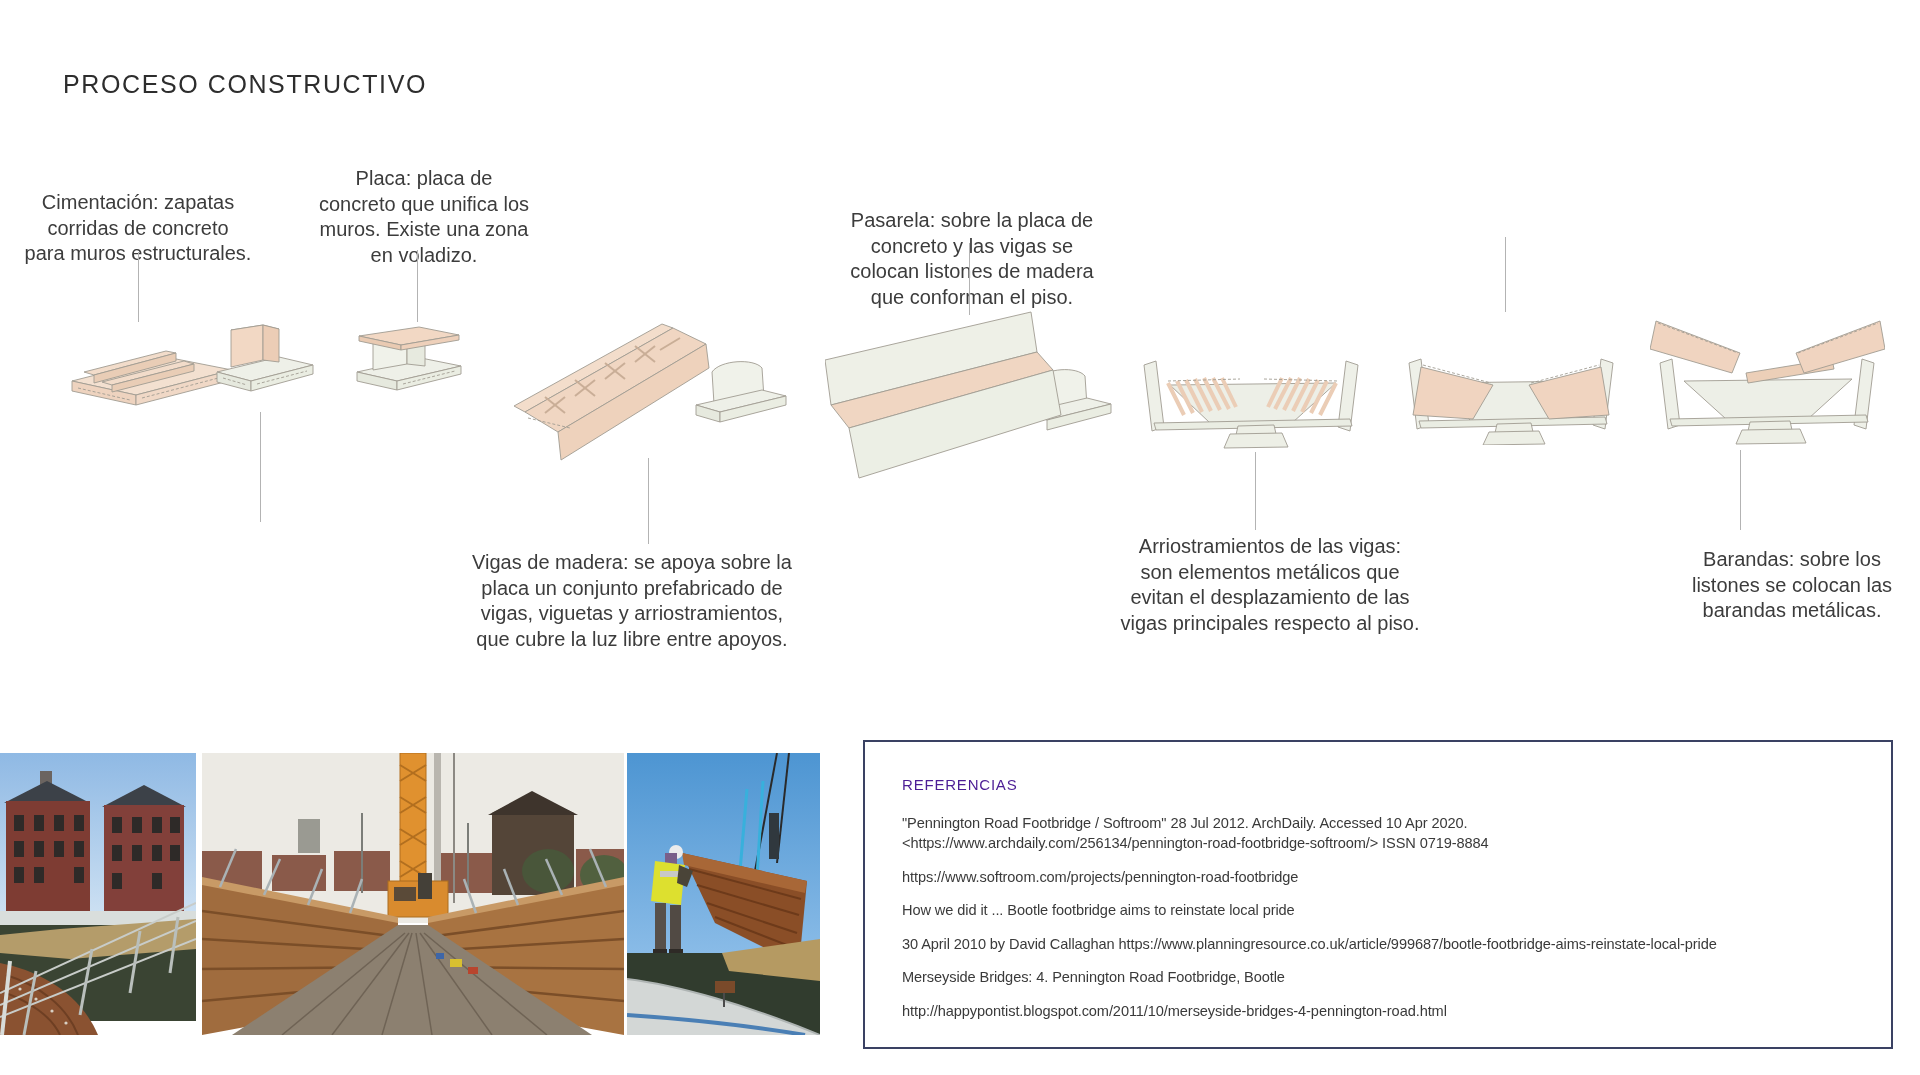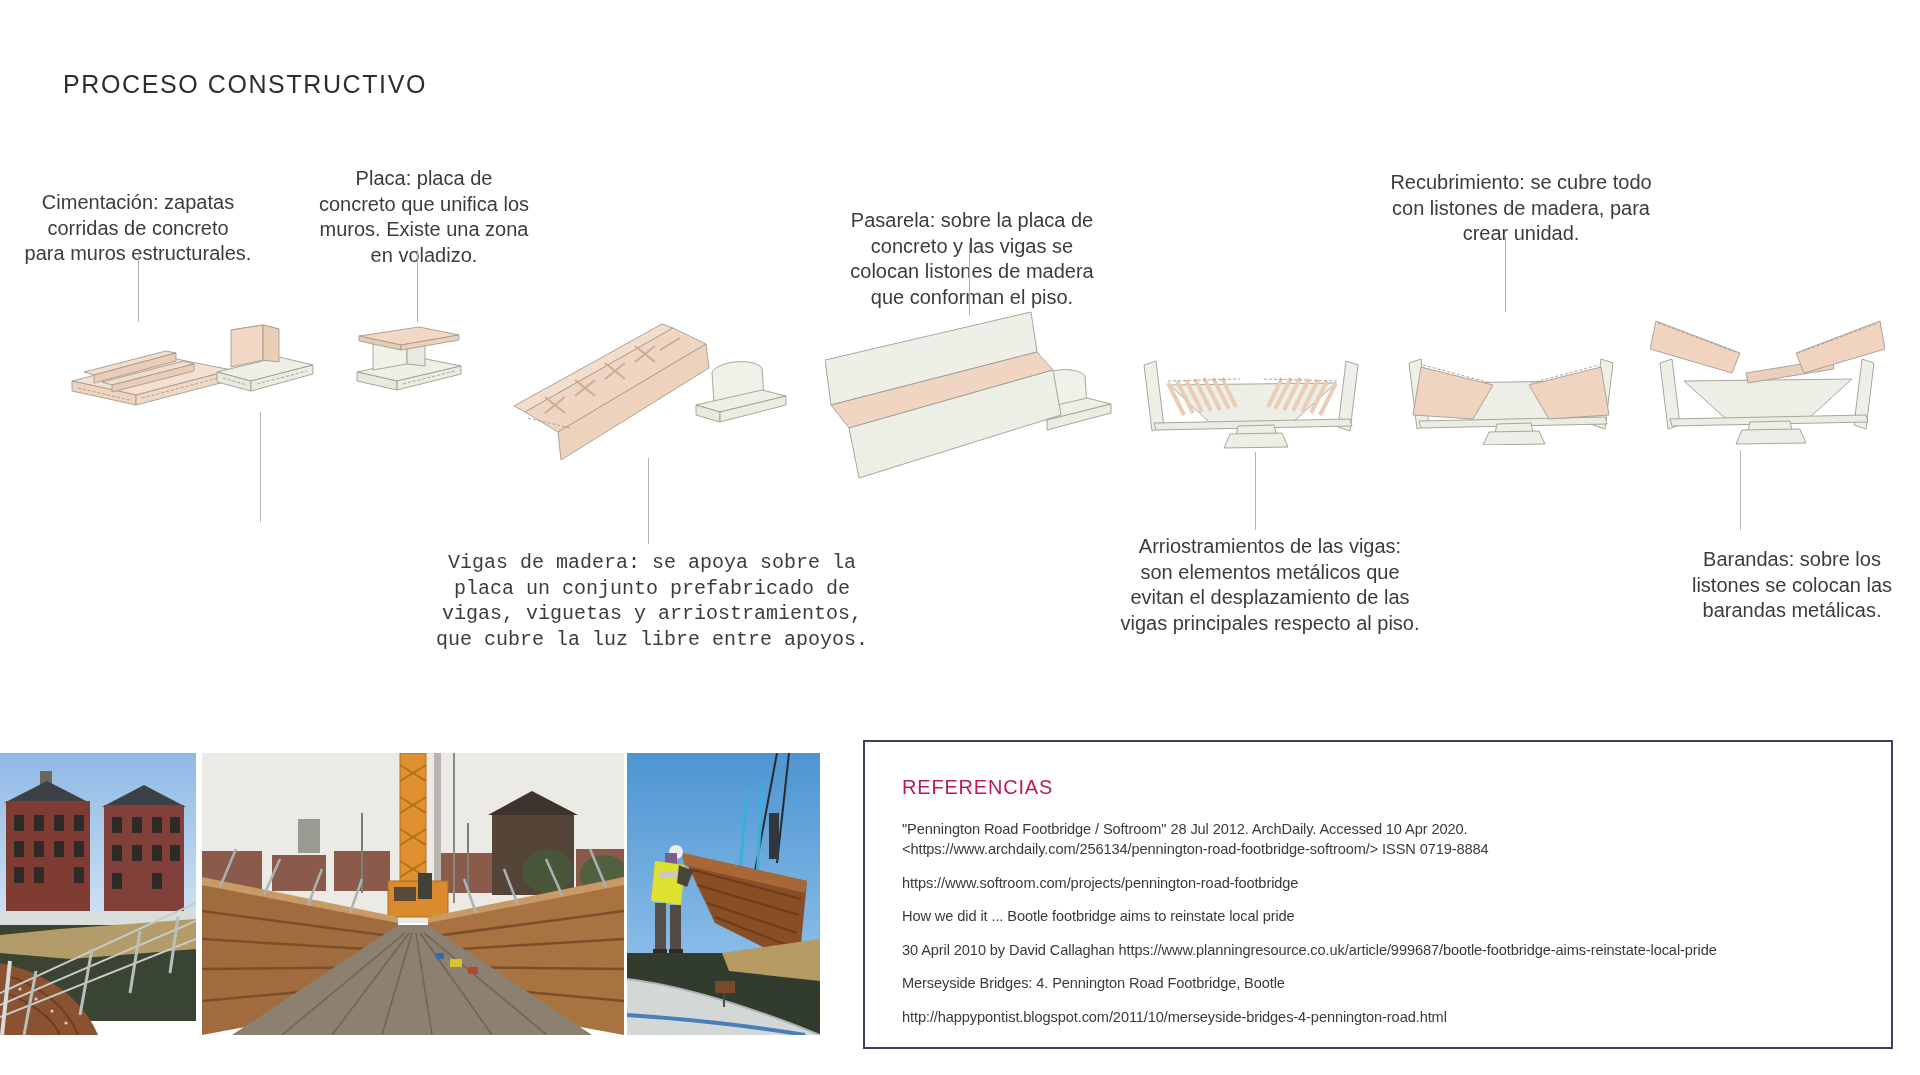--- a/index.html
+++ b/index.html
@@ -17,21 +17,21 @@
   }
   .leader{position:absolute;width:1px;background:#b3b3b3;}
   .sk{position:absolute;}
   .sk svg{display:block;}
   .photo{position:absolute;top:753px;height:282px;overflow:hidden;}
   .photo svg{display:block;}
   .refbox{
     position:absolute;left:863px;top:740px;width:1030px;height:309px;
     border:2px solid #3a4163;box-sizing:border-box;padding:34px 24px 0 37px;
   }
-  .ref-heading{font-size:20px;letter-spacing:0.8px;color:#be185d;margin:0 0 20px 0;}
+  .ref-heading{font-size:15px;letter-spacing:0.8px;color:#4c1d95;margin:0 0 20px 0;}
   .ref-item{
     font-size:14.6px;line-height:1.4;color:#3a3a3a;margin:0 0 13px 0;
     white-space:pre-line;letter-spacing:-0.1px;
   }
   .outline{fill:none;stroke:#a09c92;stroke-width:0.9;}
   .dash{stroke-dasharray:3 2;}
 </style>
 </head>
 <body>
 
@@ -43,25 +43,22 @@
 corridas de concreto
 para muros estructurales.</div>
   <div class="annot" style="left:424px;top:166px;">Placa: placa de
 concreto que unifica los
 muros. Existe una zona
 en voladizo.</div>
   <div class="annot" style="left:972px;top:164px;margin-top:44px;">Pasarela: sobre la placa de
 concreto y las vigas se
 colocan listones de madera
 que conforman el piso.</div>
-  <div class="annot" style="left:1521px;top:170px;">Recubrimiento: se cubre todo
-con listones de madera, para
-crear unidad.</div>
-
-  <div class="annot" style="left:652px;top:550px;font-family:Liberation Mono, monospace;">Vigas de madera: se apoya sobre la
+
+  <div class="annot" style="left:632px;top:550px;">Vigas de madera: se apoya sobre la
 placa un conjunto prefabricado de
 vigas, viguetas y arriostramientos,
 que cubre la luz libre entre apoyos.</div>
   <div class="annot" style="left:1270px;top:534px;">Arriostramientos de las vigas:
 son elementos metálicos que
 evitan el desplazamiento de las
 vigas principales respecto al piso.</div>
   <div class="annot" style="left:1792px;top:536px;margin-top:11px;">Barandas: sobre los
 listones se colocan las
 barandas metálicas.</div>

